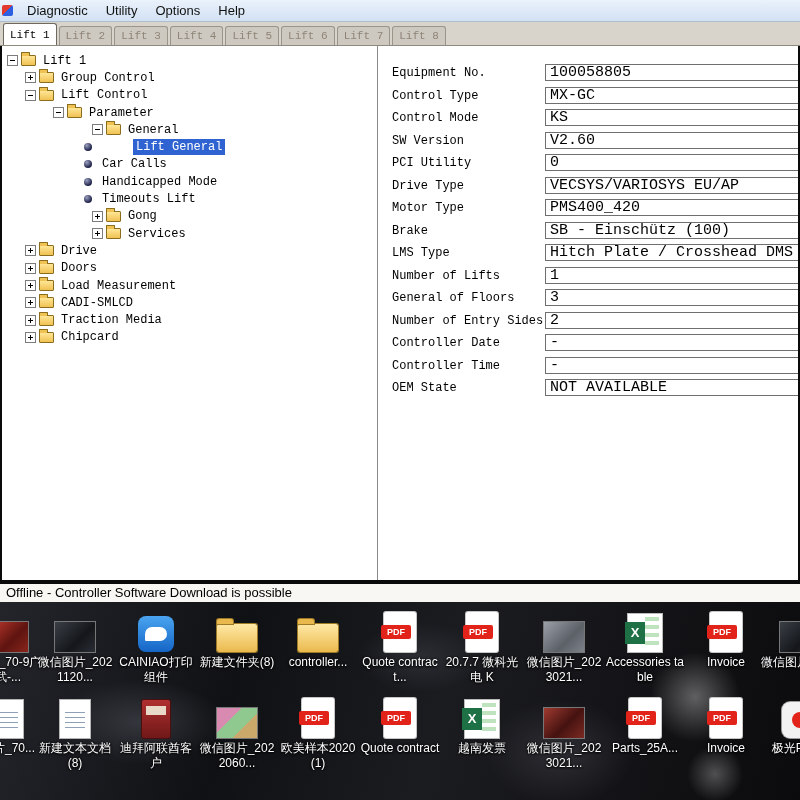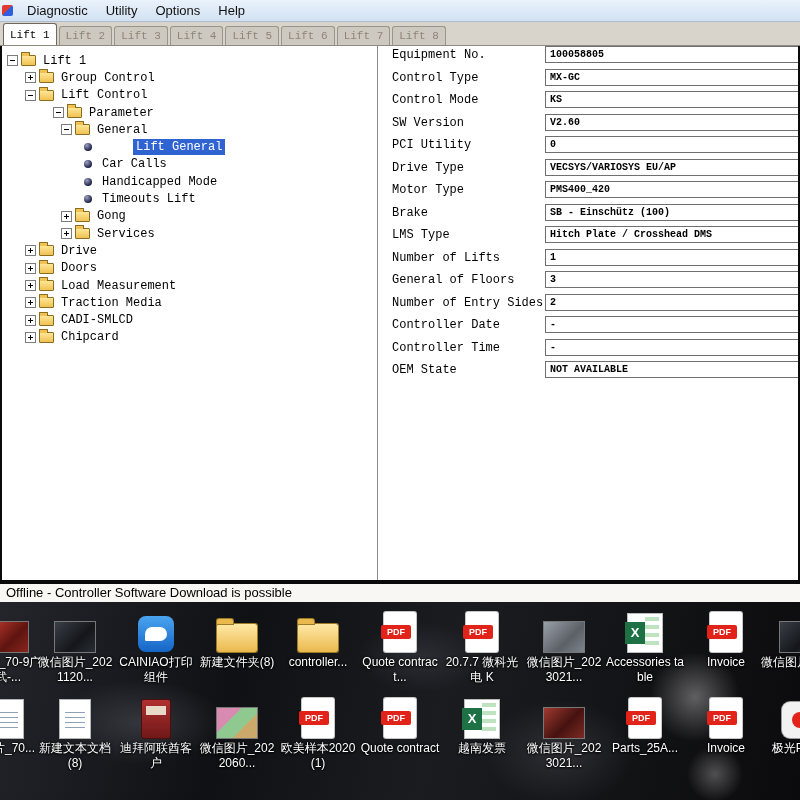--- a/index.html
+++ b/index.html
@@ -21,40 +21,40 @@
          font-family:"Liberation Mono",monospace; font-size:11px; color:#8f8478;
          background:#cdc9c0; border:1px solid #9a9489; border-bottom:none; border-radius:3px 3px 0 0; }
   .tab.active { height:22px; background:#fff; color:#000; border-color:#6e695f; position:relative; z-index:2; }
 
   .content { position:absolute; top:46px; left:0; width:800px; height:534px; background:#fff;
              border-left:2px solid #0a0a0a; border-right:2px solid #0a0a0a; display:flex; overflow:hidden; }
 
   
   .tree-panel { width:376px; border-right:1px solid #8a8a8a; padding-top:6px; overflow:hidden; }
   .trow { display:flex; align-items:center; height:17.3px; white-space:nowrap; }
-  .lvl0{padding-left:5px}.lvl1{padding-left:23px}.lvl2{padding-left:51px}.lvl3{padding-left:59px}.lvl4{padding-left:79px}
+  .lvl0{padding-left:5px}.lvl1{padding-left:23px}.lvl2{padding-left:51px}.lvl3{padding-left:90px}.lvl4{padding-left:79px}
   .ebox { width:11px; height:11px; border:1px solid #7c7c7c; background:#fff; position:relative; flex:0 0 auto; margin-right:3px; }
   .ebox::before { content:""; position:absolute; left:2px; right:2px; top:4px; height:1px; background:#000; }
   .ebox.plus::after { content:""; position:absolute; top:2px; bottom:2px; left:4px; width:1px; background:#000; }
   .fico { width:15px; height:11px; background:linear-gradient(#ffe696,#f0c253); border:1px solid #8a6d1d;
           border-radius:1px; position:relative; margin-right:4px; flex:0 0 auto; }
   .fico::before { content:""; position:absolute; top:-4px; left:-1px; width:7px; height:3px; background:#f0c253;
           border:1px solid #8a6d1d; border-bottom:none; border-radius:1px 1px 0 0; }
   .bullet { width:8px; height:8px; border-radius:50%; margin:0 7px 0 3px; flex:0 0 auto;
           background:radial-gradient(circle at 35% 30%,#9aa0c0,#1e2148 70%); }
   .tl { font-family:"Liberation Mono",monospace; font-size:12px; color:#000; padding:1px 3px; }
   .trow.selected .tl { background:#2f63d2; color:#fff;margin-left:34px; }
 
   
-  .props-panel { flex:1; position:relative; }
+  .props-panel { flex:1; position:relative; padding-top:18px; }
   .prow { position:relative; height:17px; margin-bottom:5.5px; }
   .plabel { position:absolute; left:14px; top:2px; font-family:"Liberation Mono",monospace; font-size:12px; color:#000; white-space:nowrap; }
   .pvalue { position:absolute; left:167px; right:-2px; top:0; height:17px; border:1px solid #6f6f6f; background:#fff;
-            font-family:"Liberation Mono",monospace; font-size:10px; line-height:15px; padding:0 4px;
-            white-space:nowrap; overflow:hidden;font-weight:bold; }
+            font-family:"Liberation Mono",monospace; font-size:15px; line-height:15px; padding:0 4px;
+            white-space:nowrap; overflow:hidden; }
 
   .hr-black { position:absolute; top:580px; left:0; width:800px; height:4px; background:#0a0a0a; }
   .status-bar { position:absolute; top:584px; left:0; width:800px; height:31px; background:#f8f7f3;
                 font-size:13px; line-height:18px; padding-left:6px; color:#000; }
 
   
   .desktop { position:absolute; top:602px; left:0; width:800px; height:198px; overflow:hidden;
     background:
       radial-gradient(circle 60px at 695px 95px, rgba(160,160,160,.55), rgba(95,95,95,.25) 55%, transparent 75%),
       radial-gradient(circle 40px at 715px 172px, rgba(200,200,200,.35), transparent 70%),
@@ -195,26 +195,26 @@
             <span class="tl">Doors</span>
         </div>
         <div class="trow lvl1">
           <span class="ebox plus"></span>
             <span class="fico"></span>
             <span class="tl">Load Measurement</span>
         </div>
         <div class="trow lvl1">
           <span class="ebox plus"></span>
             <span class="fico"></span>
+            <span class="tl">CADI-SMLCD</span>
+        </div>
+        <div class="trow lvl1">
+          <span class="ebox plus"></span>
+            <span class="fico"></span>
             <span class="tl">Traction Media</span>
-        </div>
-        <div class="trow lvl1">
-          <span class="ebox plus"></span>
-            <span class="fico"></span>
-            <span class="tl">CADI-SMLCD</span>
         </div>
         <div class="trow lvl1">
           <span class="ebox plus"></span>
             <span class="fico"></span>
             <span class="tl">Chipcard</span>
         </div>
       </div>
 
       <div class="props-panel">
         <div class="prow">

